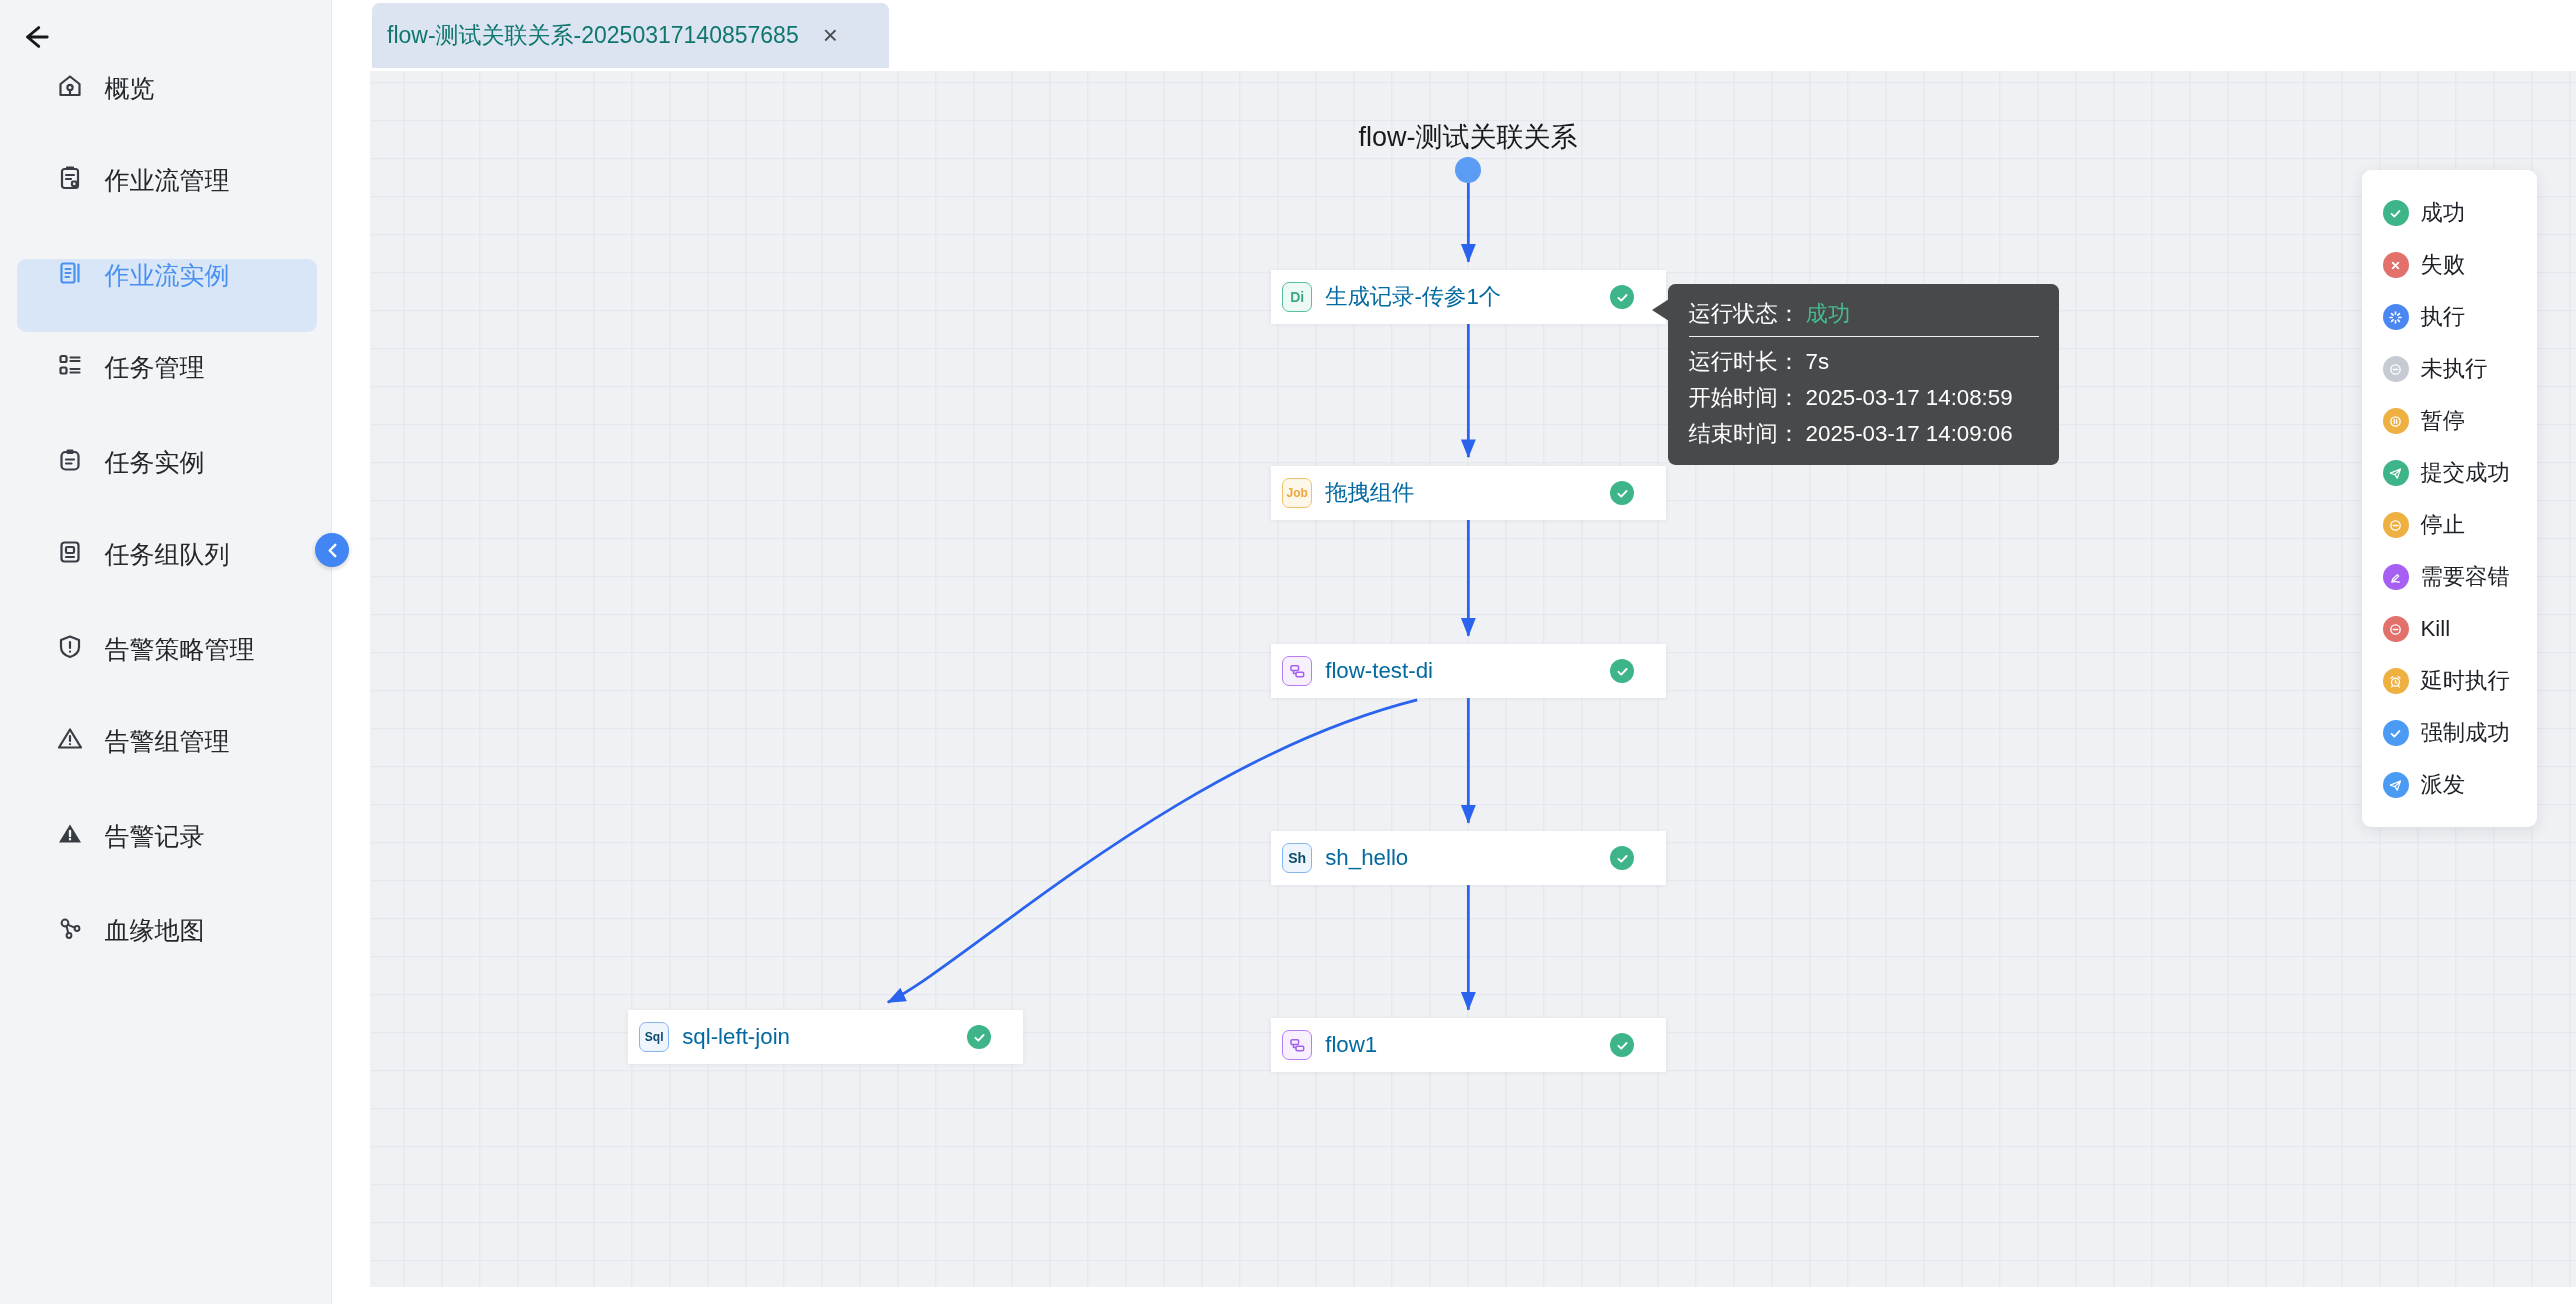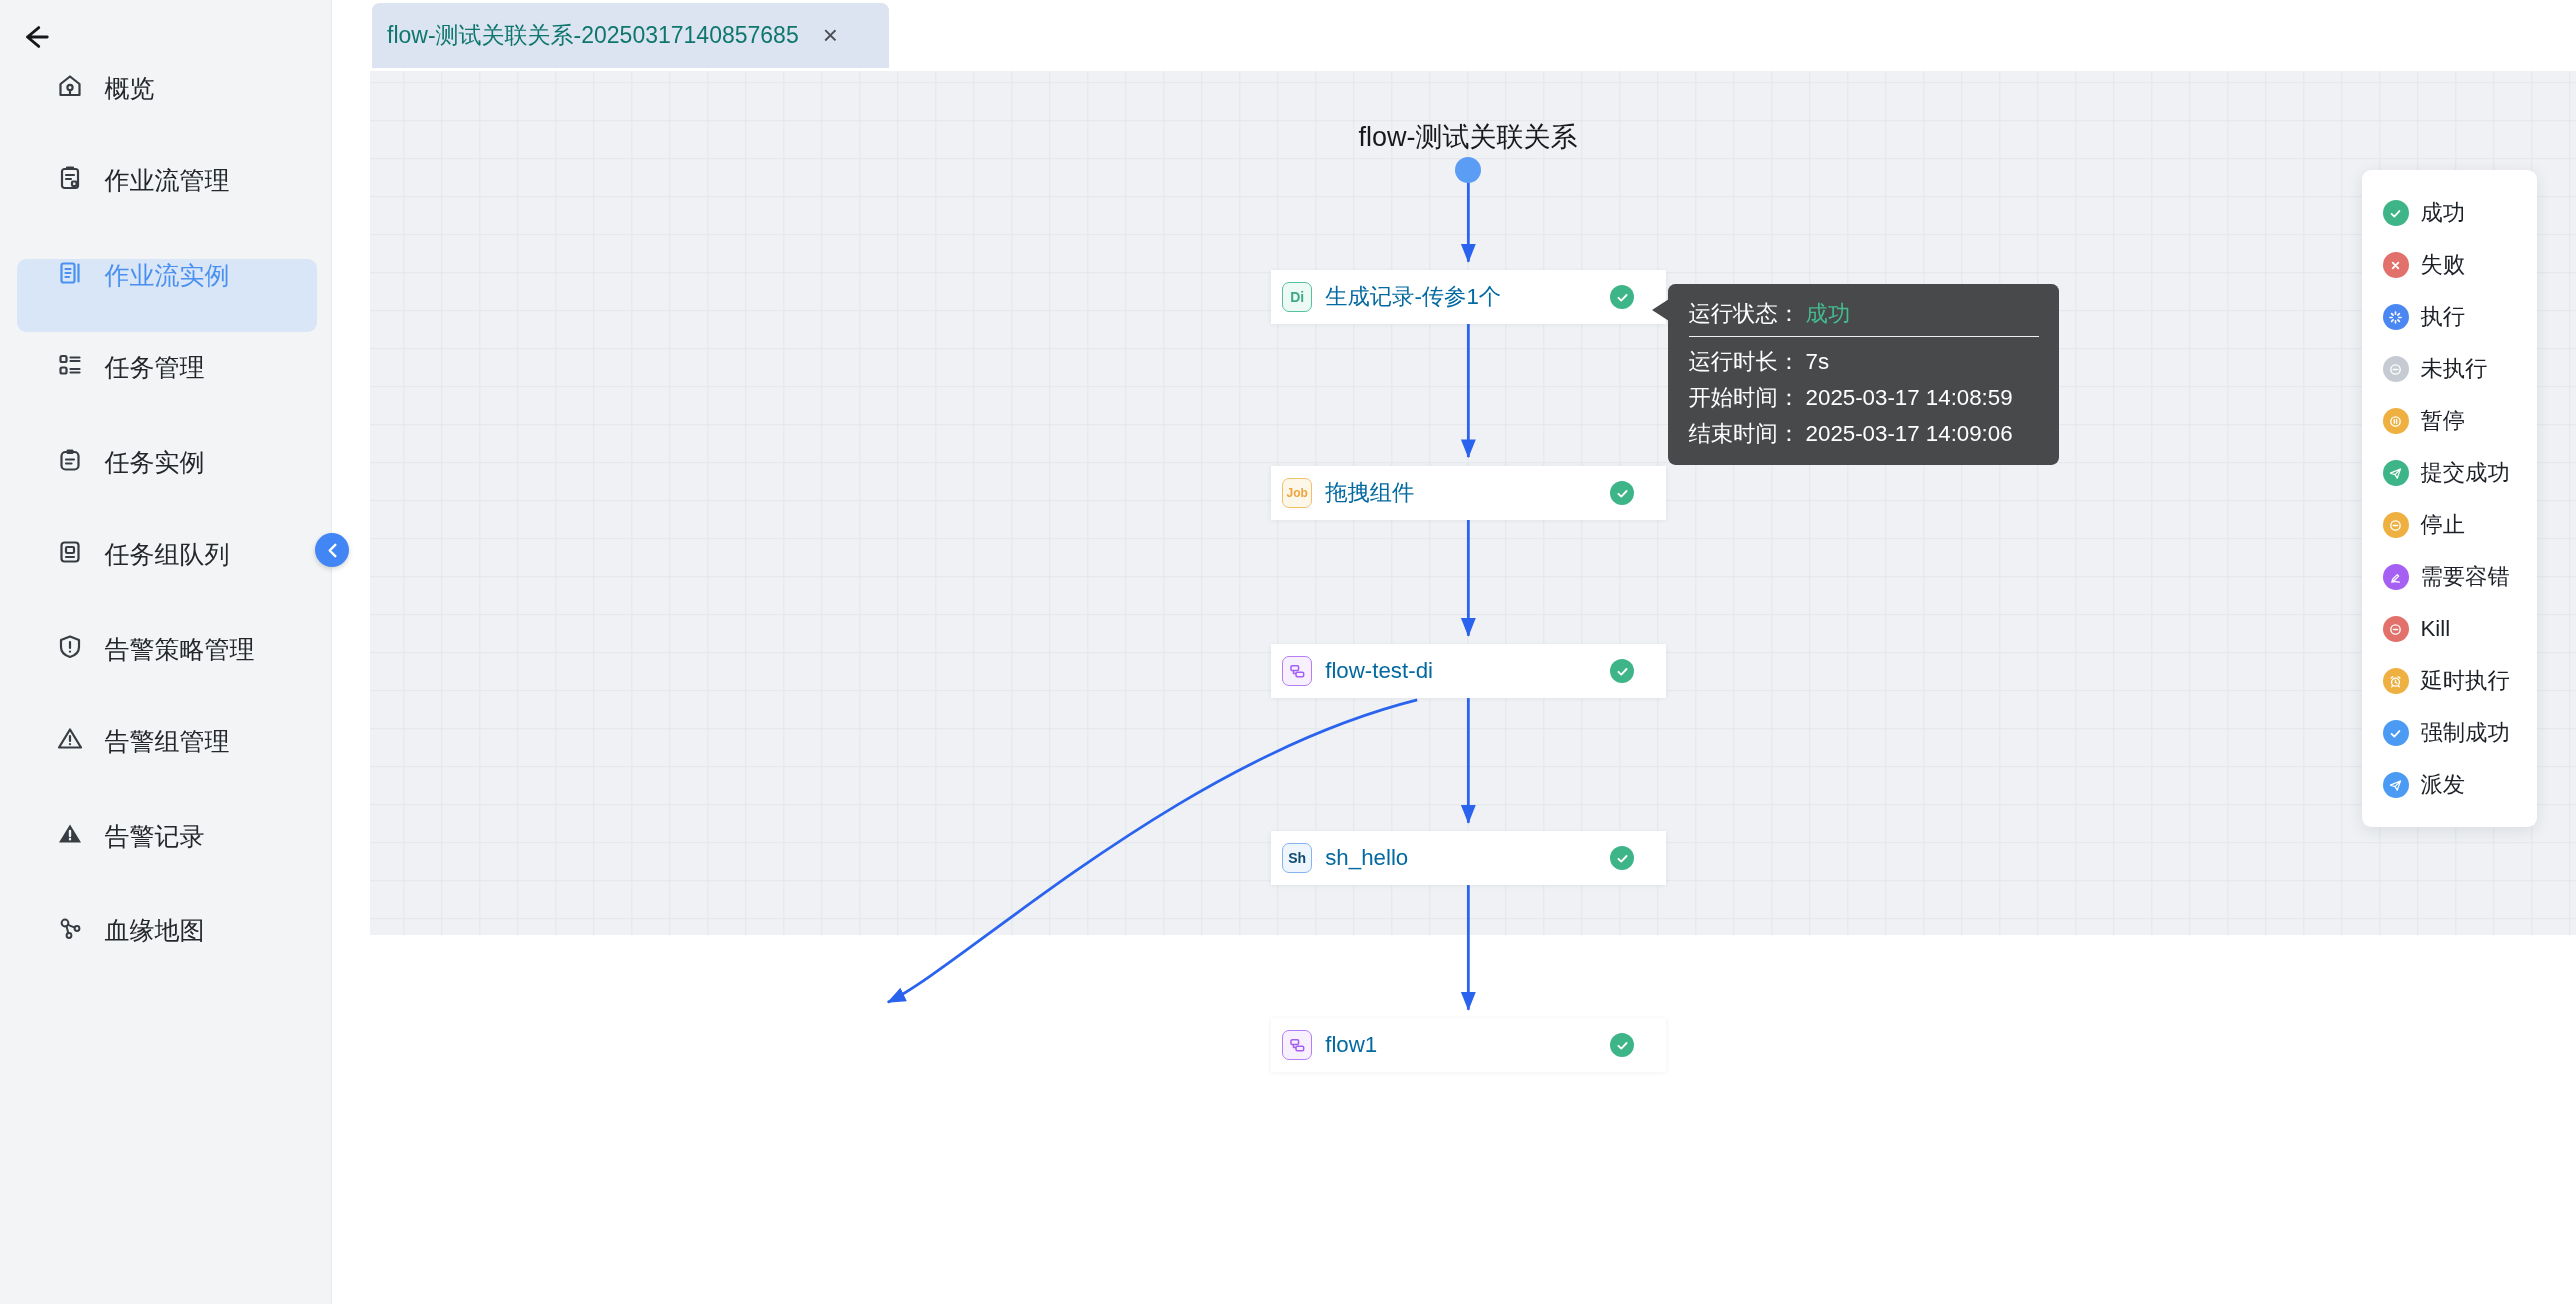--- a/index.html
+++ b/index.html
@@ -18,21 +18,21 @@
   .menu-item.active svg { stroke:#4a90f0; }
   .collapse-btn { position:absolute; left:315px; top:533px; width:34px; height:34px; border-radius:50%; background:#4286f5; display:flex; align-items:center; justify-content:center; cursor:pointer; z-index:30; box-shadow:0 1.9px 5.6px rgba(0,0,0,.18); }
 
   
   .tabbar { position:absolute; left:332px; top:0; right:0; height:71px; background:#ffffff; }
   .tab { position:absolute; left:40px; top:2.8px; width:517px; height:65px; background:#dbe4f0; border-radius:7.4px 7.4px 0 0; display:flex; align-items:center; cursor:pointer; }
   .tab-title { margin-left:15px; font-size:23px; color:#0f766e; white-space:nowrap; }
   .tab-close { margin-left:24px; font-size:26px; color:#4a4e54; line-height:1; cursor:pointer; }
 
   
-  .canvas { position:absolute; left:370px; top:71px; width:2206px; height:864px;
+  .canvas { position:absolute; left:370px; top:71px; width:2206px; height:1216px;
     background-color:#eff1f4;
     background-image:linear-gradient(#e3e6ea 0.9px, transparent 0.9px),linear-gradient(90deg,#e3e6ea 0.9px, transparent 0.9px);
     background-size:38px 38px; background-position:-4.7px 11.2px; }
   .edges { position:absolute; left:0; top:0; width:2206px; height:1216px; pointer-events:none; }
 
   .flow-title { position:absolute; left:1098px; top:48px; transform:translateX(-50%); font-size:27px; font-weight:500; color:#17191c; white-space:nowrap; }
   .start-dot { position:absolute; left:1085px; top:86px; width:26px; height:26px; border-radius:50%; background:#5b9cf4; }
 
   .node { position:absolute; width:395px; height:54px; background:#ffffff; box-shadow:0 0.9px 4.7px rgba(70,80,95,.10); display:flex; align-items:center; cursor:pointer; }
   .node .nd-label { margin-left:13px; font-size:22.3px; color:#0369a1; white-space:nowrap; }
@@ -271,20 +271,29 @@
         </svg>
       </span>
     <span class="nd-label">flow1</span>
     <span class="nd-status">
         <svg width="15" height="15" viewBox="0 0 24 24" fill="none" stroke="#ffffff" stroke-width="3" stroke-linecap="round" stroke-linejoin="round">
           <path d="M5.5 12.5 l4.5 4.5 8.5-9"></path>
         </svg>
       </span>
   </div>
 
+  <div class="node" style="left:258px;top:939px">
+    <span class="badge badge-blue" style="font-size:12px">Sql</span>
+    <span class="nd-label">sql-left-join</span>
+    <span class="nd-status">
+        <svg width="15" height="15" viewBox="0 0 24 24" fill="none" stroke="#ffffff" stroke-width="3" stroke-linecap="round" stroke-linejoin="round">
+          <path d="M5.5 12.5 l4.5 4.5 8.5-9"></path>
+        </svg>
+      </span>
+  </div>
 
   <div class="tooltip">
     <div class="tip-arrow"></div>
     <div class="tip-row1">
       <span>运行状态：</span><span class="tip-status">成功</span>
     </div>
     <div class="tip-divider"></div>
     <div class="tip-row">
       <span>运行时长：</span><span class="tip-val">7s</span>
     </div>

